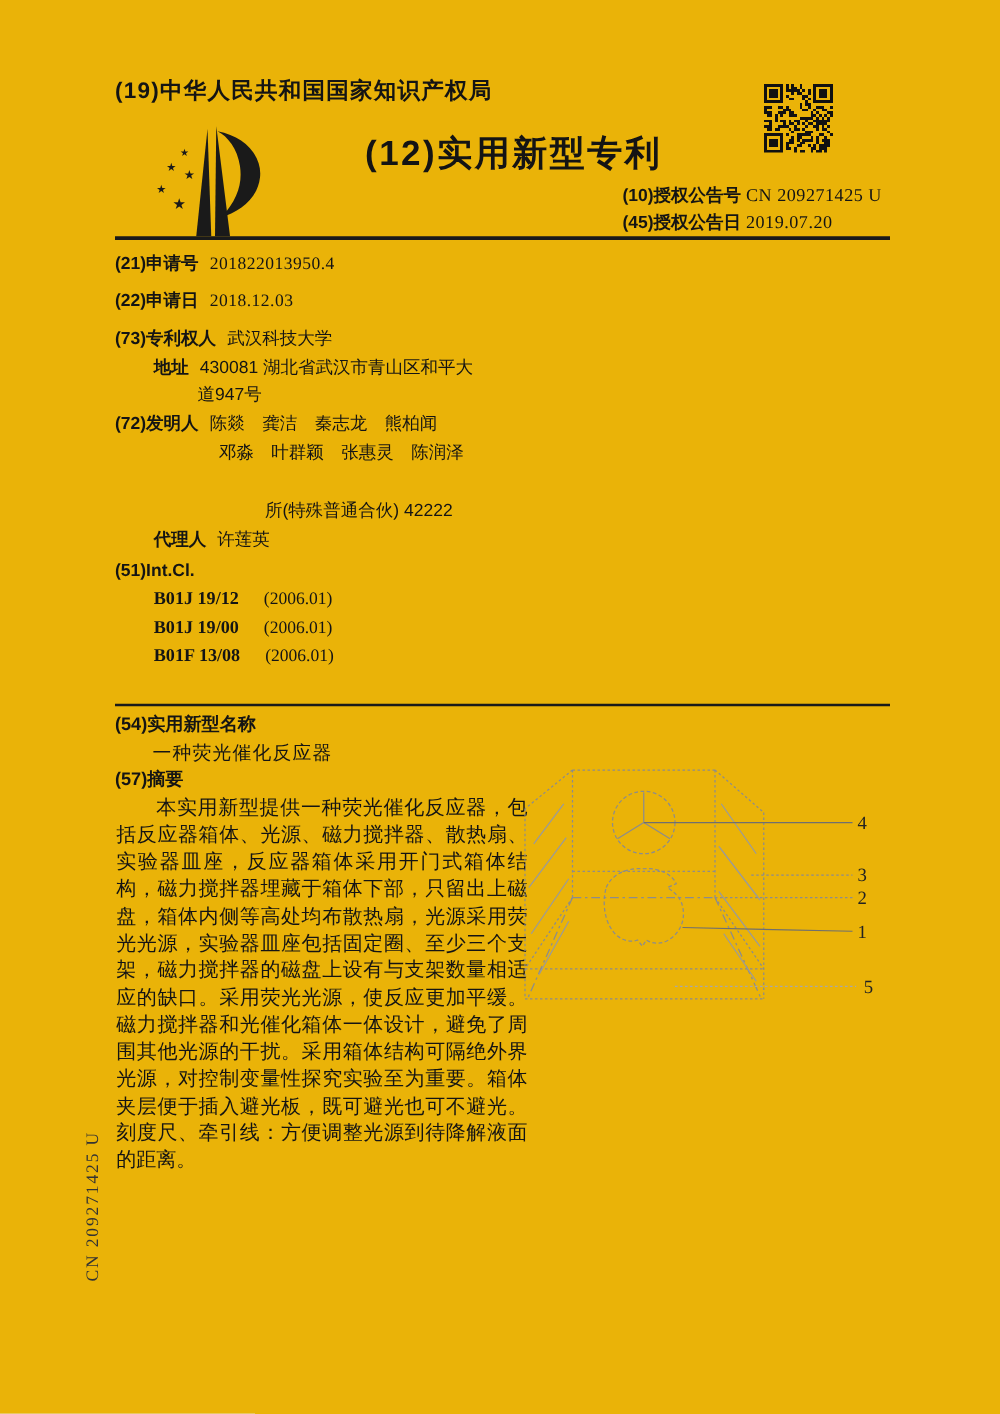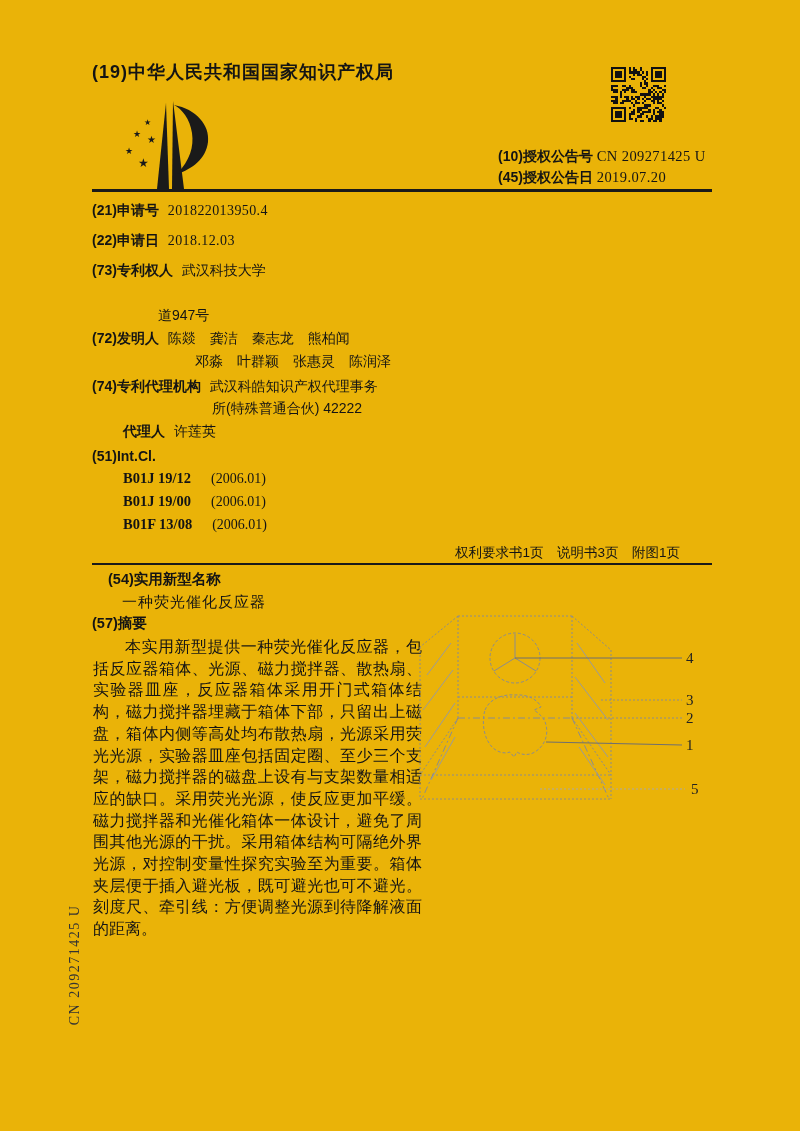--- a/index.html
+++ b/index.html
@@ -352,20 +352,21 @@
       <polygon points="54,92 55,4 66,92"></polygon>
       <path d="M 56,8 C 78,12 92,28 90,45 C 88,62 74,72 59,77 C 72,63 76,50 74,36 C 72,22 64,12 56,8 Z"></path>
       <text x="26" y="28" font-size="8">★</text>
       <text x="15" y="40" font-size="9">★</text>
       <text x="29" y="46" font-size="10">★</text>
       <text x="7" y="57" font-size="9">★</text>
       <text x="20" y="70" font-size="12">★</text>
     </svg>
   </div>
 
+  <div class="abs doc-type">(12)实用新型专利</div>
 
   <div class="abs pub-line" style="top:148px;">
     <span class="b">(10)授权公告号</span>
     <span class="serif">CN 209271425 U</span>
   </div>
   <div class="abs pub-line" style="top:169px;">
     <span class="b">(45)授权公告日</span>
     <span class="serif">2019.07.20</span>
   </div>
 
@@ -376,33 +377,33 @@
     <span class="val serif">201822013950.4</span>
   </div>
   <div class="row" style="left:92px;top:232px;">
     <span class="b">(22)申请日</span>
     <span class="val serif">2018.12.03</span>
   </div>
   <div class="row" style="left:92px;top:262px;">
     <span class="b">(73)专利权人</span>
     <span class="val">武汉科技大学</span>
   </div>
+  <div class="row" style="left:123px;top:285px;">
+    <span class="b">地址</span>
+    <span class="val">430081 湖北省武汉市青山区和平大</span>
+  </div>
   <div class="row" style="left:158px;top:307px;">
     <span>道947号</span>
   </div>
   <div class="row" style="left:92px;top:330px;">
     <span class="b">(72)发明人</span>
     <span class="val">陈燚　龚洁　秦志龙　熊柏闻</span>
   </div>
-  <div class="row" style="left:175px;top:353px;margin-left:20px;">
+  <div class="row" style="left:175px;top:353px;">
     <span>邓淼　叶群颖　张惠灵　陈润泽</span>
-  </div>
-  <div class="row" style="left:92px;top:378px;">
-    <span class="b">(74)专利代理机构</span>
-    <span class="val">武汉科皓知识产权代理事务</span>
   </div>
   <div class="row" style="left:212px;top:400px;">
     <span>所(特殊普通合伙) 42222</span>
   </div>
   <div class="row" style="left:123px;top:423px;">
     <span class="b">代理人</span>
     <span class="val">许莲英</span>
   </div>
   <div class="row" style="left:92px;top:448px;">
     <span class="b">(51)Int.Cl.</span>
@@ -410,25 +411,24 @@
   <div class="row" style="left:123px;top:470px;">
     <span class="ipc-code">B01J 19/12</span><span class="ipc-ver">(2006.01)</span>
   </div>
   <div class="row" style="left:123px;top:493px;">
     <span class="ipc-code">B01J 19/00</span><span class="ipc-ver">(2006.01)</span>
   </div>
   <div class="row" style="left:123px;top:516px;">
     <span class="ipc-code">B01F 13/08</span><span class="ipc-ver">(2006.01)</span>
   </div>
 
-  <div class="abs pages-info">权利要求书1页　说明书3页　附图1页</div>
 
   <div class="rule" style="top:563px;height:2px;"></div>
 
-  <div class="abs sec-label" style="left:92px;top:570px;margin-left:16px;">(54)实用新型名称</div>
+  <div class="abs sec-label" style="left:92px;top:570px;">(54)实用新型名称</div>
   <div class="abs invention-title">一种荧光催化反应器</div>
   <div class="abs sec-label" style="left:92px;top:614px;">(57)摘要</div>
   <div class="abs abstract">本实用新型提供一种荧光催化反应器，包括反应器箱体、光源、磁力搅拌器、散热扇、实验器皿座，反应器箱体采用开门式箱体结构，磁力搅拌器埋藏于箱体下部，只留出上磁盘，箱体内侧等高处均布散热扇，光源采用荧光光源，实验器皿座包括固定圈、至少三个支架，磁力搅拌器的磁盘上设有与支架数量相适应的缺口。采用荧光光源，使反应更加平缓。磁力搅拌器和光催化箱体一体设计，避免了周围其他光源的干扰。采用箱体结构可隔绝外界光源，对控制变量性探究实验至为重要。箱体夹层便于插入避光板，既可避光也可不避光。刻度尺、牵引线：方便调整光源到待降解液面的距离。</div>
 
   <div class="abs figure">
     <svg viewBox="0 0 310 240" width="310" height="240" fill="none" stroke="#8c8c8c" stroke-width="1">
 
       <line x1="53" y1="21" x2="167" y2="21" stroke-dasharray="2,2"></line>
       <line x1="53" y1="21" x2="53" y2="125" stroke-dasharray="2,2"></line>
       <line x1="167" y1="21" x2="167" y2="125" stroke-dasharray="2,2"></line>

